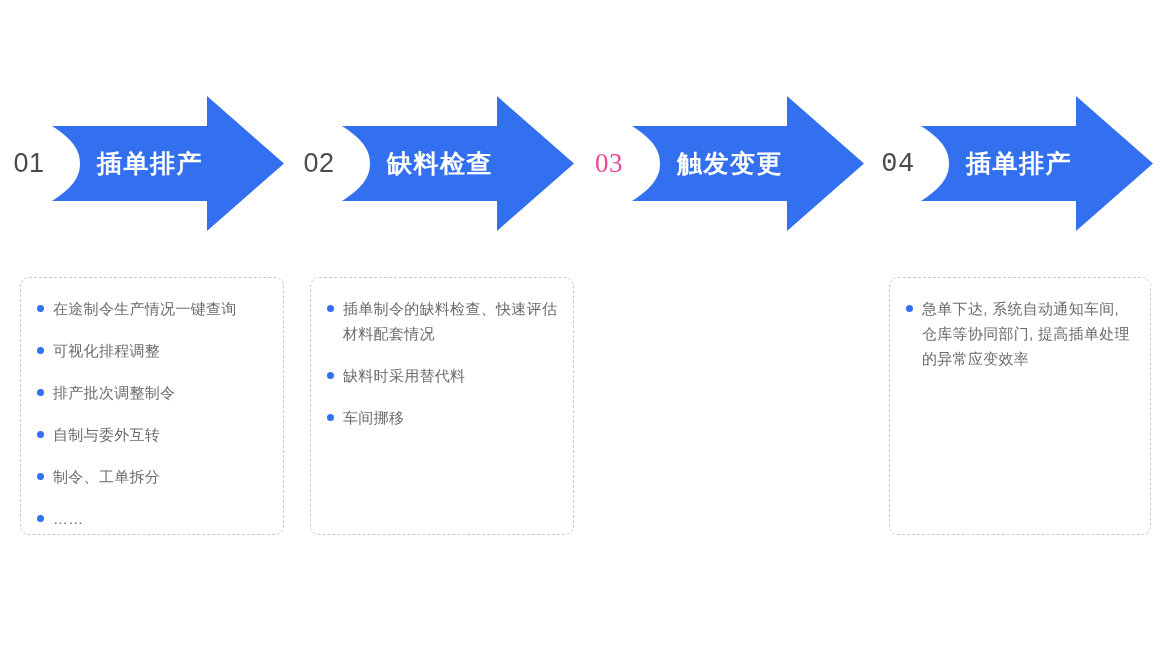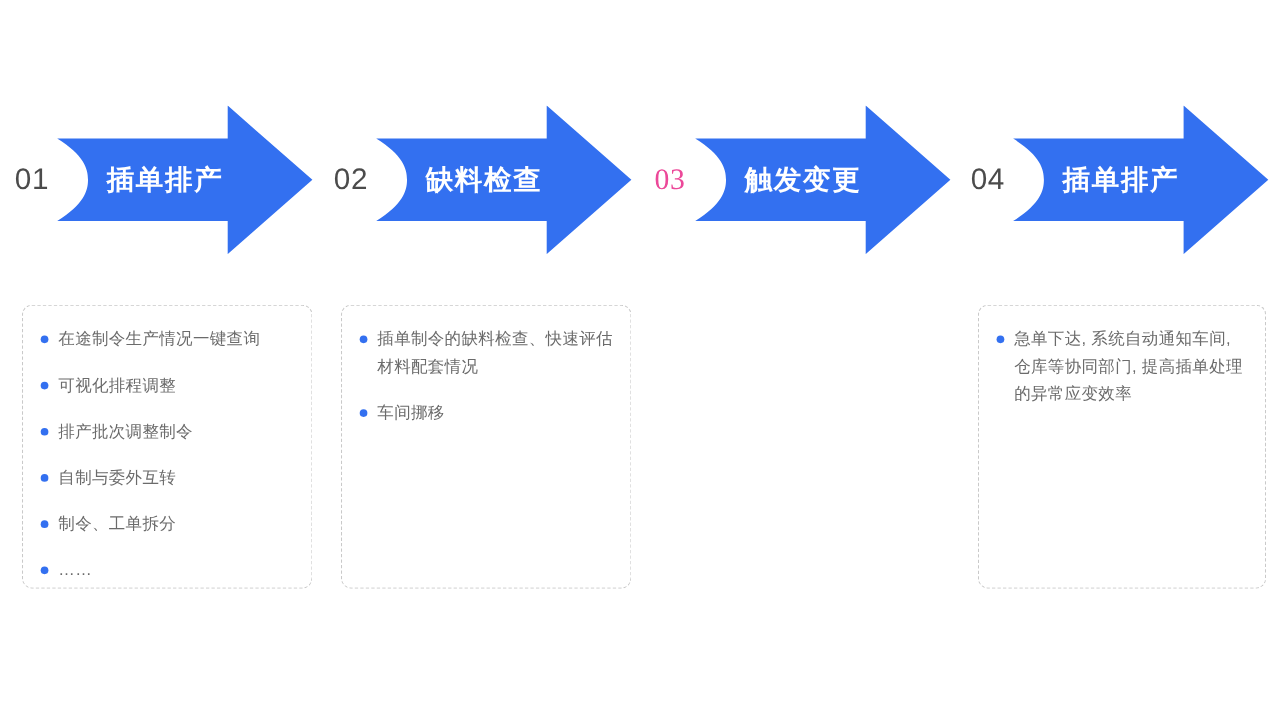--- a/index.html
+++ b/index.html
@@ -145,41 +145,45 @@
       <div class="arrow-label">缺料检查</div>
     </div>
     <div class="card" style="border-color: rgb(201, 201, 201);">
       <ul class="bullets">
         <li class="bullet" style="color: rgb(107, 107, 107);">
             <span class="dot" style="background: rgb(51, 112, 240);"></span>
             <span class="btxt">插单制令的缺料检查、快速评估材料配套情况</span>
           </li>
         <li class="bullet" style="color: rgb(107, 107, 107);">
             <span class="dot" style="background: rgb(51, 112, 240);"></span>
+            <span class="btxt">缺料时采用替代料</span>
+          </li>
+        <li class="bullet" style="color: rgb(107, 107, 107);">
+            <span class="dot" style="background: rgb(51, 112, 240);"></span>
             <span class="btxt">车间挪移</span>
           </li>
       </ul>
     </div>
   </div>
 
   <div class="col c2">
     <div class="step-head">
       <div class="step-num" style="color: #ec4899; font-family: Liberation Serif, serif;">03</div>
       <div class="arrow-wrap">
         <svg viewBox="0 0 236 135" xmlns="http://www.w3.org/2000/svg" aria-hidden="true">
           <path d="M2,30 L157,30 L157,0 L234,67.5 L157,135 L157,105 L2,105 C26,90 30,78 30,67.5 C30,57 26,45 2,30 Z" fill="#3370F0"></path>
         </svg>
       </div>
       <div class="arrow-label">触发变更</div>
     </div>
   </div>
 
   <div class="col c3">
     <div class="step-head">
-      <div class="step-num" style="color: rgb(75, 75, 75);">04</div>
+      <div class="step-num" style="color: rgb(75, 75, 75); font-family: Liberation Mono, monospace;">04</div>
       <div class="arrow-wrap">
         <svg viewBox="0 0 236 135" xmlns="http://www.w3.org/2000/svg" aria-hidden="true">
           <path d="M2,30 L157,30 L157,0 L234,67.5 L157,135 L157,105 L2,105 C26,90 30,78 30,67.5 C30,57 26,45 2,30 Z" fill="#3370F0"></path>
         </svg>
       </div>
       <div class="arrow-label">插单排产</div>
     </div>
     <div class="card" style="border-color: rgb(201, 201, 201);">
       <ul class="bullets">
         <li class="bullet" style="color: rgb(107, 107, 107);">

